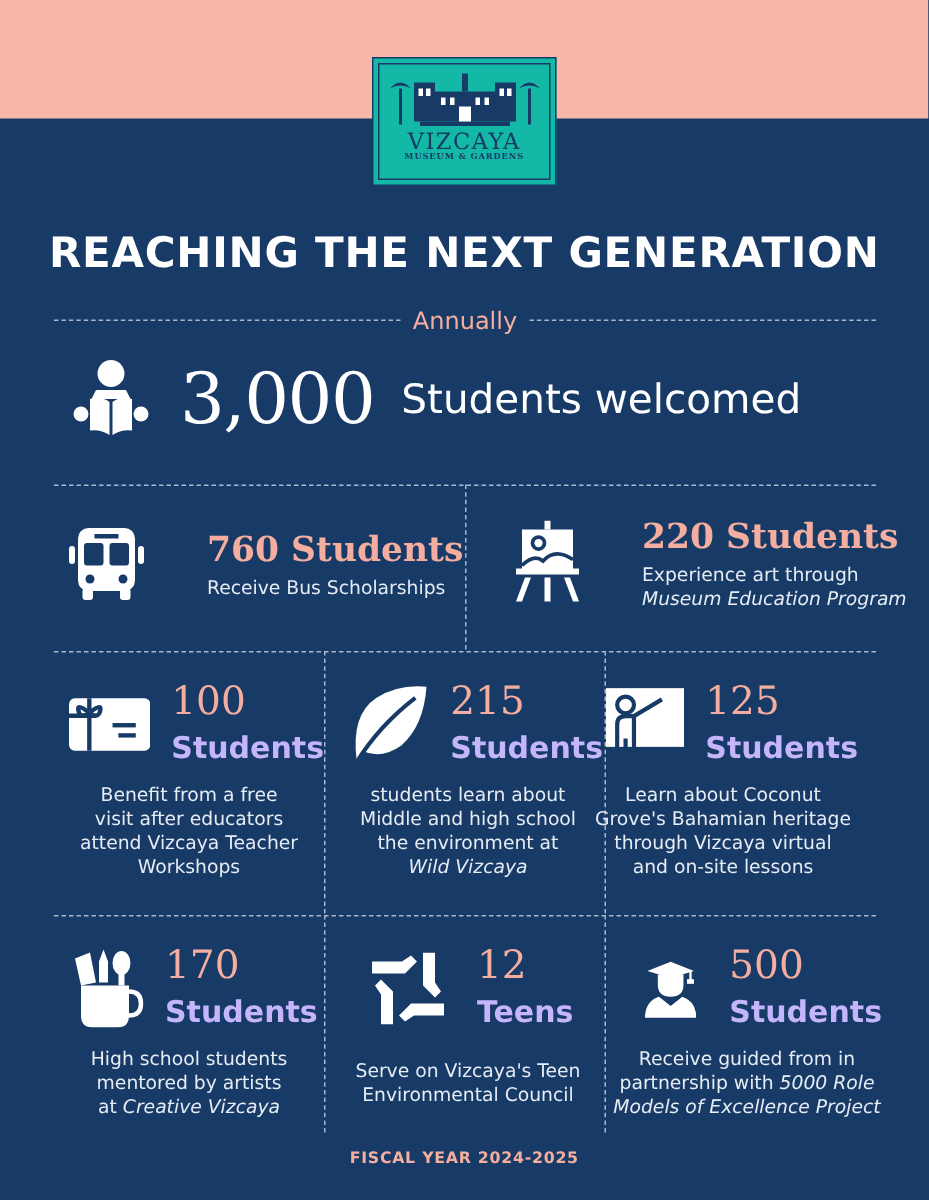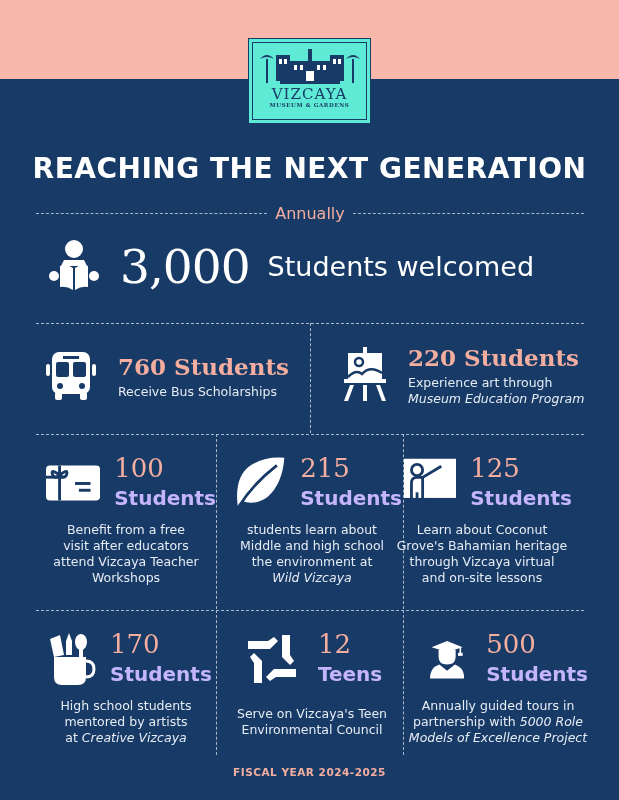--- a/index.html
+++ b/index.html
@@ -1,32 +1,32 @@
 <!DOCTYPE html>
 <html><head>
 <meta charset="utf-8">
 <style>
   * { box-sizing: border-box; margin: 0; padding: 0; }
   html, body { width: 619px; height: 800px; overflow: hidden; }
   body { background: #183a66; font-family: "DejaVu Sans", sans-serif; color: #ffffff; position: relative; }
   .top-band { position: absolute; left: 0; top: 0; width: 619px; height: 79px; background: #f8b7ab; }
-  .logo { position: absolute; left: 248px; top: 38px; width: 123px; height: 86px; background: #5eead4; border: 1px solid #183a66; padding: 3px; }
+  .logo { position: absolute; left: 248px; top: 38px; width: 123px; height: 86px; background: #14b8a6; border: 1px solid #183a66; padding: 3px; }
   .logo-inner { width: 100%; height: 100%; border: 1px solid #183a66; display: flex; flex-direction: column; align-items: center; padding-top: 4px; }
   .logo-name { font-family: "DejaVu Serif", serif; color: #183a66; font-size: 15px; letter-spacing: 1px; line-height: 16px; margin-top: 1px; }
   .logo-sub { font-family: "DejaVu Serif", serif; color: #183a66; font-size: 5.5px; font-weight: bold; letter-spacing: 0.6px; }
   .title { position: absolute; left: 0; top: 152px; width: 619px; text-align: center; font-size: 28px; font-weight: bold; letter-spacing: 0.5px; }
   .annual-row { position: absolute; left: 36px; top: 201px; width: 548px; height: 24px; display: flex; align-items: center; }
   .dash-h { flex: 1; border-top: 1.5px dashed #a9b8cc; height: 0; }
   .annual-label { color: #f4aea0; font-size: 16px; padding: 0 8px; }
   .hero { position: absolute; left: 46px; top: 236px; height: 60px; display: flex; align-items: center; }
   .hero-num { font-family: "DejaVu Serif", serif; font-size: 47px; margin-left: 18px; letter-spacing: -1px; }
   .hero-text { font-size: 27px; margin-left: 18px; }
   .hline { position: absolute; height: 0; border-top: 1.5px dashed #a9b8cc; }
   .vline { position: absolute; width: 0; border-left: 1.5px dashed #a9b8cc; }
-  .stat-big { position: absolute; display: flex; align-items: center; }
+  .stat-big { position: absolute; display: flex; align-items: center; gap: 20px; }
   .num-big { font-family: "DejaVu Serif", serif; font-size: 23px; font-weight: bold; color: #f4aea0; }
   .desc { color: #e6ecf4; font-size: 12.5px; line-height: 16px; }
   .desc i { font-style: italic; }
   .cell { position: absolute; }
   .cell-head { display: flex; align-items: center; height: 62px; }
   .cell-nums { margin-left: 14px; line-height: 30px; }
   .cell-num { font-family: "DejaVu Serif", serif; font-size: 26px; color: #f4aea0; display: block; }
   .cell-unit { font-size: 20px; font-weight: bold; color: #c4b5fd; display: block; }
   .cell-desc { text-align: center; color: #e6ecf4; font-size: 12.5px; line-height: 16px; margin-top: 8px; }
   .footer { position: absolute; left: 0; top: 766px; width: 619px; text-align: center; color: #f4aea0; font-size: 10.5px; font-weight: bold; letter-spacing: 0.5px; }
@@ -268,19 +268,19 @@
         <path d="M11 13 H33 V22 Q33 32 22 32 Q11 32 11 22Z"></path>
         <path d="M0 50 Q0 36 12 32 L22 40 L32 32 Q44 36 44 50Z"></path>
       </g>
     </svg>
     <div class="cell-nums" style="margin-left:22px;">
       <span class="cell-num">500</span>
       <span class="cell-unit">Students</span>
     </div>
   </div>
   <div class="cell-desc">
-    <div>Annually guided tours in</div>
+    <div>Receive guided from in</div>
     <div><span>partnership with </span><i>5000 Role</i></div>
     <div><i>Models of Excellence Project</i></div>
   </div>
 </div>
 
 <div class="footer">FISCAL YEAR 2024-2025</div>
 
 </body></html>

